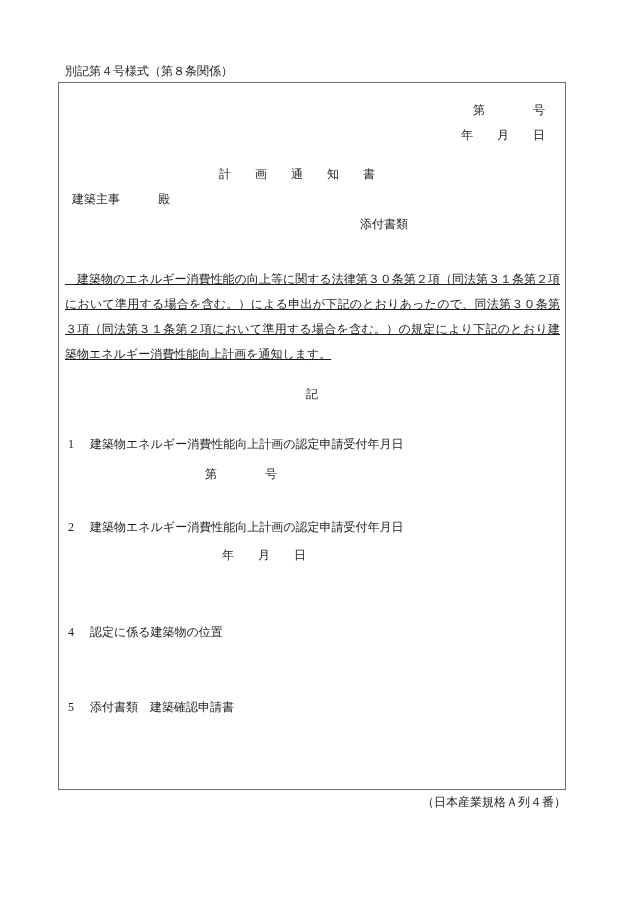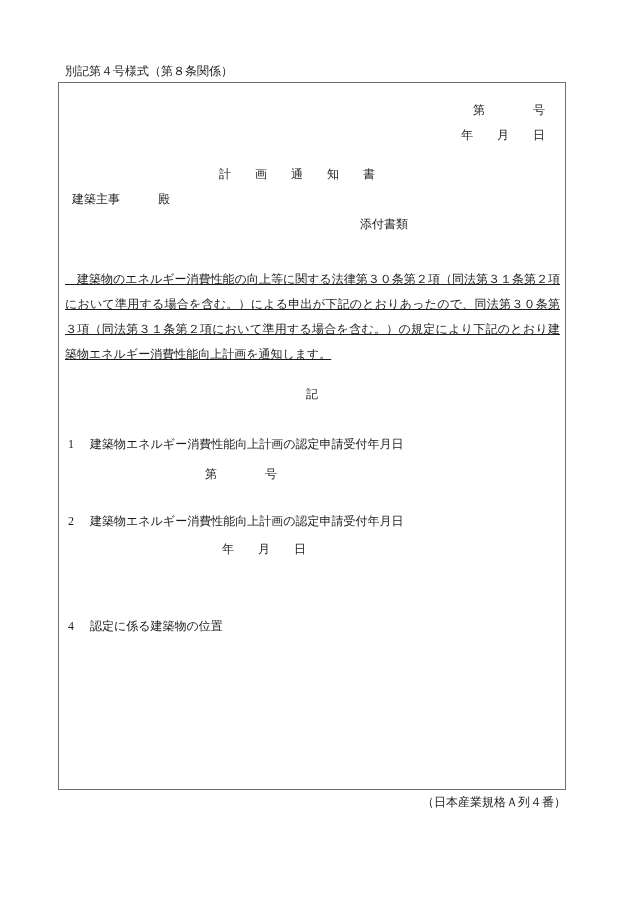--- a/index.html
+++ b/index.html
@@ -71,21 +71,21 @@
   }
   .item .item-no {
     display: inline-block;
     width: 22px;
   }
   .item-value {
     line-height: 25px;
   }
   .i1 { margin-top: 25px; }
   .v1 { margin-top: 5px;  padding-left: 146px; }
-  .i2 { margin-top: 22px; font-family: Liberation Serif, serif; }
+  .i2 { margin-top: 28px; font-family: Liberation Serif, serif; }
   .v2 { margin-top: 3px;  padding-left: 163px; }
   .i3 { margin-top: 30px; }
   .i4 { margin-top: 52px; }
   .i5 { margin-top: 50px; }
   .paper-note {
     margin-top: 2px;
     line-height: 20px;
     text-align: right;
   }
 </style>
@@ -122,18 +122,21 @@
     <div class="item i2">
       <span class="item-no">2</span><span class="item-label">建築物エネルギー消費性能向上計画の認定申請受付年月日</span>
     </div>
     <div class="item-value v2">年　　月　　日</div>
 
 
     <div class="item i4">
       <span class="item-no">4</span><span class="item-label">認定に係る建築物の位置</span>
     </div>
 
+    <div class="item i5">
+      <span class="item-no">5</span><span class="item-label">添付書類　建築確認申請書</span>
+    </div>
 
   </div>
 
   <div class="paper-note">（日本産業規格Ａ列４番）</div>
 
 </div>
 
 </body></html>

